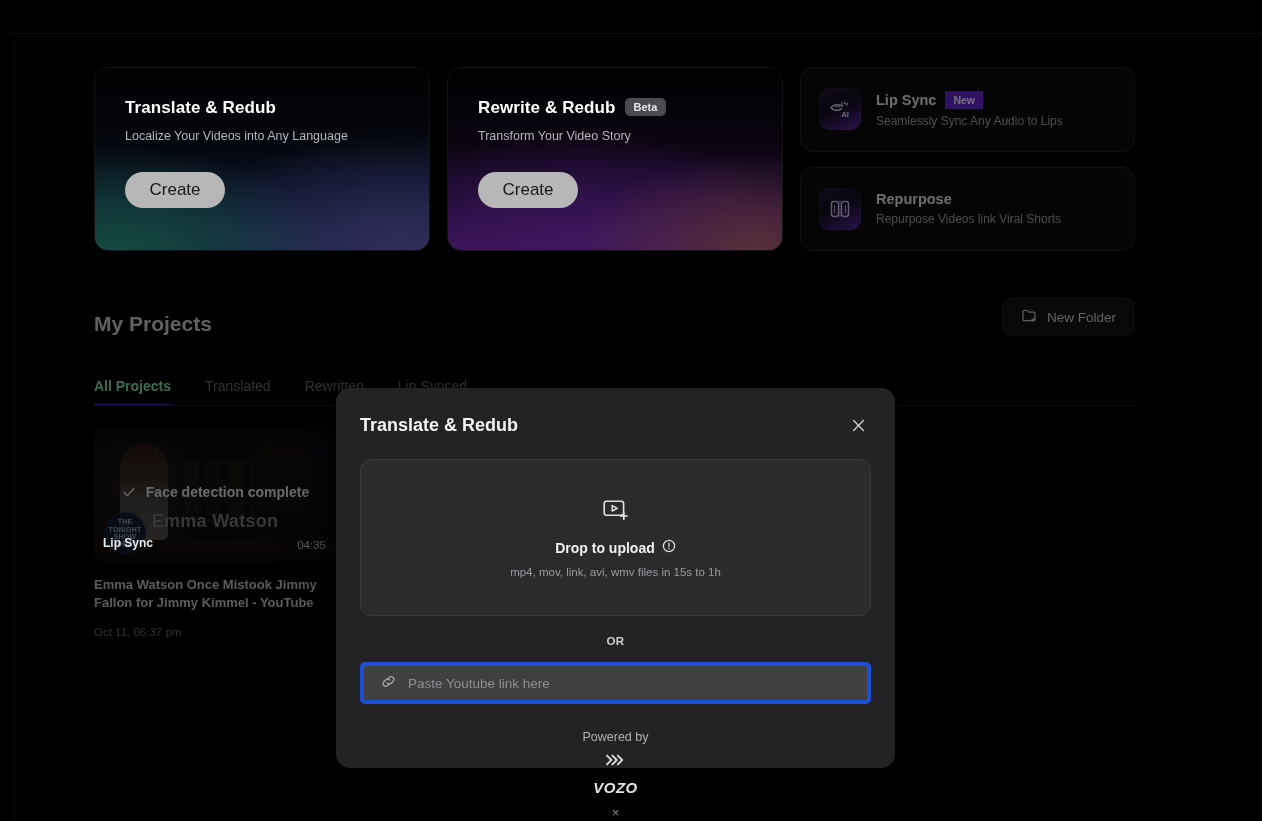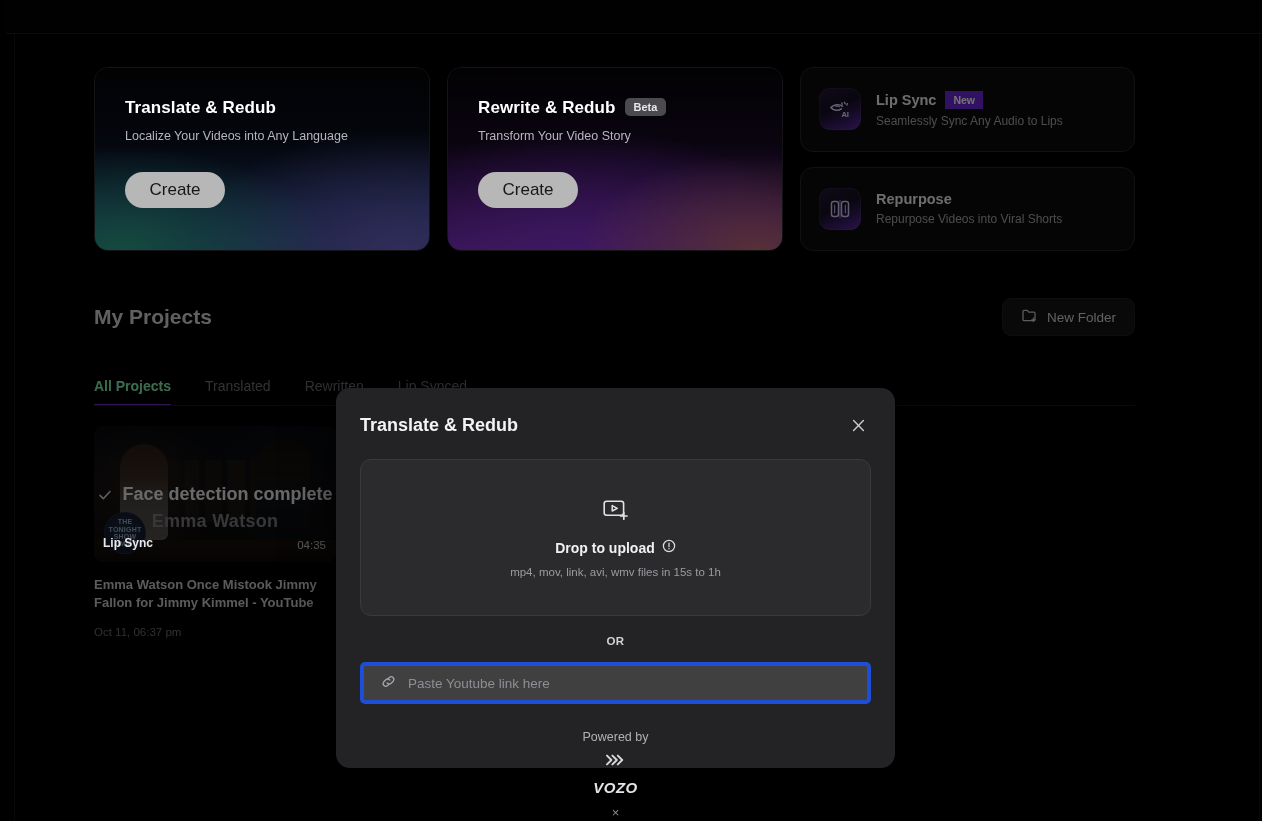--- a/index.html
+++ b/index.html
@@ -118,21 +118,21 @@
     background: #6d28d9; color: #ffffff;
     font-size: 10.5px; font-weight: 600;
     padding: 3px 8px; border-radius: 0;
   }
   .sc-sub { font-size: 12px; color: #a9a9b0; }
 
   
   .projects-head {
     position: absolute; left: 88px; top: 298px;
     width: 1041px; height: 38px;
-    display: flex; align-items: center; justify-content: space-between;
+    display: flex; align-items: flex-end; justify-content: space-between;
   }
   .projects-title { font-size: 21px; font-weight: 600; color: #d6d6da; }
   .new-folder-btn {
     display: flex; align-items: center; gap: 9px;
     height: 38px; padding: 0 18px;
     background: #151517; border: 1px solid #202024; border-radius: 9px;
     color: #d8d8dc; font-size: 13.5px; font-weight: 500;
     cursor: pointer; font-family: "Liberation Sans", sans-serif;
   }
 
@@ -192,21 +192,21 @@
   }
   .desk {
     position: absolute; left: 0; bottom: 0; width: 242px; height: 22px;
     background: linear-gradient(180deg,#3a2a1c,#241a11);
     opacity: .9;
   }
   .thumb-dim { position: absolute; inset: 0; background: rgba(0,0,0,0.60); }
   .face-row {
     position: absolute; left: 0; right: 0; top: 58px;
     display: flex; align-items: center; justify-content: center; gap: 9px;
-    color: #e8e8ec; font-size: 18px; font-weight: 600;
+    color: #e8e8ec; font-size: 14px; font-weight: 600;
   }
   .check-ic { width: 16px; height: 16px; display: block; }
   .channel-ava {
     position: absolute; left: 10px; bottom: 8px;
     width: 42px; height: 42px; border-radius: 50%;
     background: radial-gradient(circle at 50% 45%, #1d2c45 0%, #101a2b 70%, #0a1320 100%);
     display: flex; flex-direction: column; align-items: center; justify-content: center;
     line-height: 1.05; overflow: hidden;
     border: 1px solid rgba(255,255,255,0.06);
   }
@@ -364,21 +364,21 @@
             <rect x="4.5" y="5.5" width="7" height="15" rx="2.2" stroke="#d9cdf5" stroke-width="1.5"></rect>
             <rect x="14.5" y="5.5" width="7" height="15" rx="2.2" stroke="#d9cdf5" stroke-width="1.5"></rect>
             <path d="M7.6 9.2v7.6M18.4 9.2v7.6" stroke="#b9a8e6" stroke-width="1.2" stroke-linecap="round"></path>
             <path d="M13 4.4v17.2" stroke="#8f7ad0" stroke-width="1.1" stroke-linecap="round"></path>
           </svg>
         </div>
         <div class="sc-text">
           <div class="sc-title-row">
             <span class="sc-title">Repurpose</span>
           </div>
-          <div class="sc-sub">Repurpose Videos into Viral Shorts</div>
+          <div class="sc-sub">Repurpose Videos link Viral Shorts</div>
         </div>
       </div>
 
     </div>
   </div>
 
   <div class="projects-head">
     <div class="projects-title">My Projects</div>
     <button class="new-folder-btn">
       <span>

